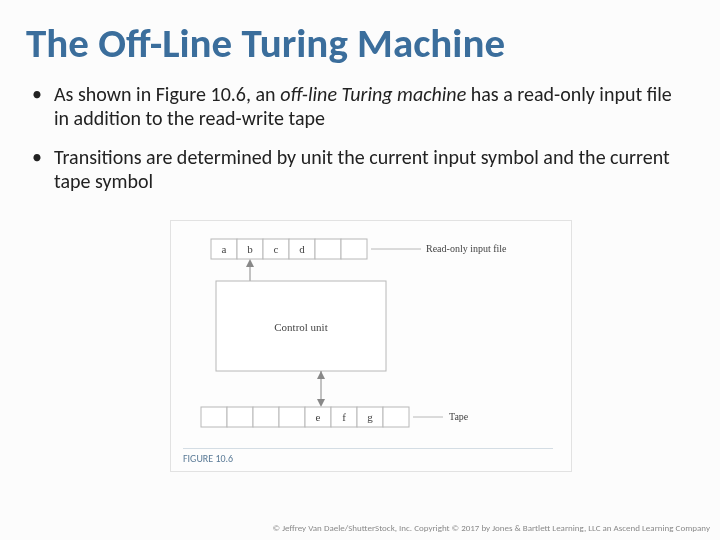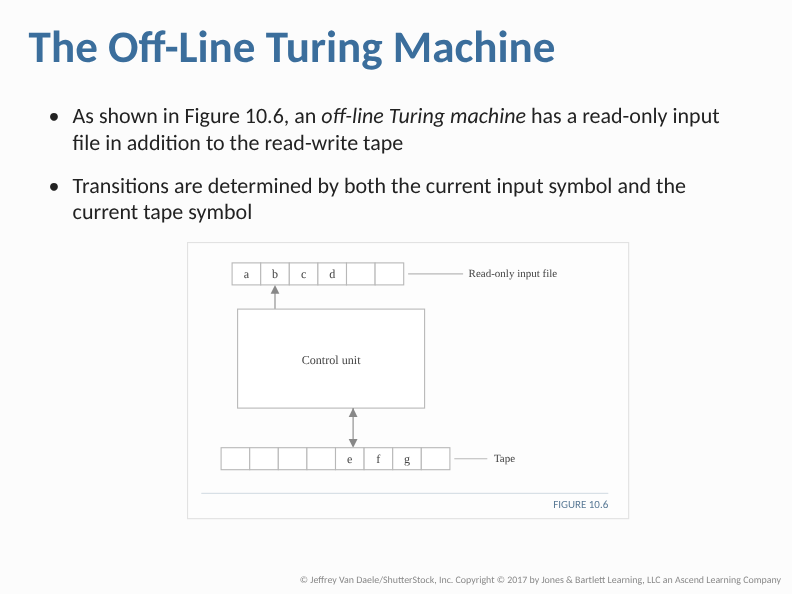--- a/index.html
+++ b/index.html
@@ -15,21 +15,21 @@
   .title {
     color: #3b6e9c;
     font-size: 41px;
     font-weight: 700;
     padding: 18px 0 0 26px;
     text-shadow: 0 1px 0 rgba(255,255,255,0.6);
   }
   .bullets {
     list-style: none;
     padding: 14px 40px 0 32px;
-    margin: 12px;
+    margin: 0;
   }
   .bullets > li {
     position: relative;
     padding-left: 22px;
     font-size: 20px;
     line-height: 1.22;
     color: #222;
     margin-bottom: 14px;
   }
   .bullets > li::before {
@@ -52,21 +52,20 @@
   .figwrap svg { display: block; }
   .figcap {
     position: absolute;
     left: 12px;
     bottom: 6px;
     font-size: 10px;
     color: #5a7a96;
     border-top: 1px solid #d4dde4;
     padding-top: 3px;
     width: 370px;
-    text-align: right;
   }
   .copyright {
     position: absolute;
     right: 10px;
     bottom: 6px;
     font-size: 9px;
     color: #8a8a8a;
     text-align: left;
     line-height: 1.3;
   }
@@ -74,21 +73,21 @@
 </head>
 <body>
 
 <div class="title">The Off-Line Turing Machine</div>
 
 <ul class="bullets">
   <li>
     <span>As shown in Figure 10.6, an </span><span class="italic">off-line Turing machine</span><span> has a read-only input file in addition to the read-write tape</span>
   </li>
   <li>
-    <span>Transitions are determined by both the current input symbol and the current tape symbol</span>
+    <span>Transitions are determined by unit the current input symbol and the current tape symbol</span>
   </li>
 </ul>
 
 <div class="figwrap">
   <svg width="400" height="230">
 
     <g stroke="#b8b8b8" stroke-width="1" fill="#fff">
       <rect x="40" y="18" width="26" height="20"></rect>
       <rect x="66" y="18" width="26" height="20"></rect>
       <rect x="92" y="18" width="26" height="20"></rect>

